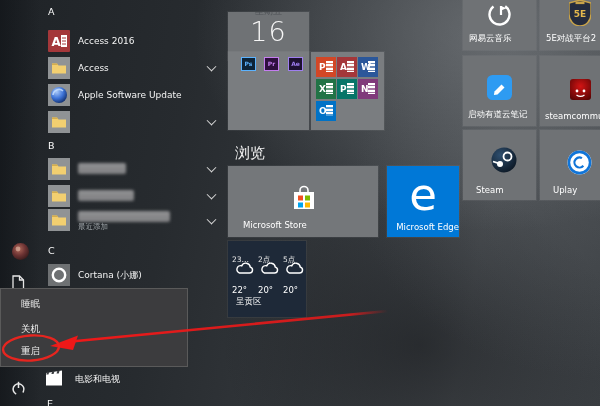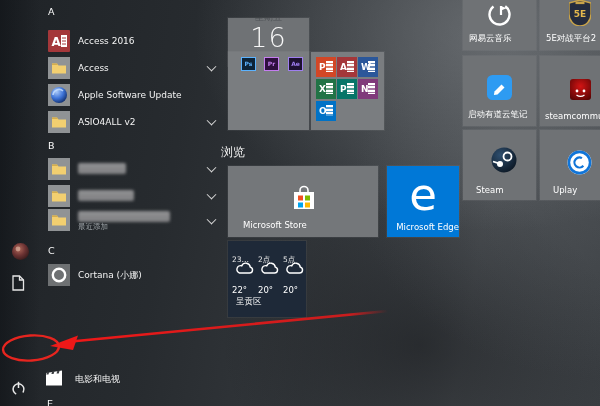--- a/index.html
+++ b/index.html
@@ -133,21 +133,20 @@
     </svg>
     <span class="albl">Apple Software Update</span>
   </div>
 
   <div class="row" style="top:111px">
     <svg class="ibox" width="22" height="22">
       <rect width="22" height="22" fill="#909395"></rect>
         <path d="M4 6.5 h5 l1.5 2 H18 V16.5 H4 Z" fill="#f2cf70"></path>
         <path d="M4 6.5 h5 l1 1.4 H4 Z" fill="#d4ad4e"></path>
     </svg>
-    <span class="albl">ASIO4ALL v2</span>
     <span class="chev"></span>
   </div>
 
   <div class="sec" style="top:140px">B</div>
 
   <div class="row" style="top:158px">
     <svg class="ibox" width="22" height="22">
       <rect width="22" height="22" fill="#909395"></rect>
         <path d="M4 6.5 h5 l1.5 2 H18 V16.5 H4 Z" fill="#f2cf70"></path>
         <path d="M4 6.5 h5 l1 1.4 H4 Z" fill="#d4ad4e"></path>
@@ -195,21 +194,21 @@
           <rect x="8" y="2.2" width="2.2" height="2.8" transform="skewX(-18)"></rect>
           <rect x="13" y="1.8" width="2.2" height="2.8" transform="skewX(-18)"></rect>
         </g>
       <rect x="1" y="6" width="16" height="10.5" fill="#fff"></rect>
     </svg>
     <span class="albl" style="left:39px;line-height:20px">电影和电视</span>
   </div>
 
   <div class="sec" style="top:398px;left:47px">E</div>
 
-  <div class="tile" style="left:228px;top:18px;width:81px;height:48px">
+  <div class="tile" style="left:228px;top:12px;width:81px;height:48px">
     <div class="caltop">星期五</div>
     <div class="calday">16</div>
   </div>
 
 
   <div class="tile gtile" style="left:228px;top:52px;width:81px;height:78px">
     <span class="mini" style="left:13px;top:5px;background:#0d2438;border-color:#5cb3ff;color:#5cb3ff">Ps</span>
     <span class="mini" style="left:36px;top:5px;background:#2e0f3e;border-color:#c47df0;color:#c47df0">Pr</span>
     <span class="mini" style="left:60px;top:5px;background:#1d1130;border-color:#9f7ff0;color:#9f7ff0">Ae</span>
   </div>
@@ -238,21 +237,21 @@
     <div class="otile" style="left:47px;top:27px;background:#80397b">
         <span class="olt">N</span>
         <span class="odoc"></span>
       </div>
     <div class="otile" style="left:5px;top:49px;background:#0072c6">
         <span class="olt">O</span>
         <span class="odoc"></span>
       </div>
   </div>
 
-  <div class="abs" style="left:221px;top:144px;font-size:12px">浏览</div>
+  <div class="abs" style="left:235px;top:144px;font-size:15px">浏览</div>
 
   <div class="tile" style="left:228px;top:166px;width:150px;height:71px;background:#74777a">
     <svg class="abs" style="left:64px;top:17px" width="24" height="30">
       <path d="M8 10 V7.5 a4 4 0 0 1 8 0 V10" fill="none" stroke="#fff" stroke-width="1.6"></path>
       <rect x="2" y="9" width="20" height="17" fill="#fff"></rect>
       <rect x="6" y="12.5" width="5" height="5" fill="#f25022"></rect>
         <rect x="13" y="12.5" width="5" height="5" fill="#7fba00"></rect>
       <rect x="6" y="19.5" width="5" height="5" fill="#00a4ef"></rect>
         <rect x="13" y="19.5" width="5" height="5" fill="#ffb900"></rect>
     </svg>
@@ -331,20 +330,25 @@
 
   <div class="tile" style="left:540px;top:130px;width:73px;height:70px">
     <svg class="abs" style="left:27px;top:20px" width="25" height="25">
       <circle cx="12.5" cy="12.5" r="12" fill="#fff"></circle>
       <circle cx="12.5" cy="12.5" r="10.6" fill="none" stroke="#1175d8" stroke-width="2.6"></circle>
       <circle cx="12.5" cy="12.5" r="5" fill="none" stroke="#1175d8" stroke-width="2.2" stroke-dasharray="22 10" transform="rotate(40 12.5 12.5)"></circle>
     </svg>
     <span class="tlabel" style="left:13px">Uplay</span>
   </div>
 
+  <div class="pmenu">
+    <div class="pitem" style="top:9px">睡眠</div>
+    <div class="pitem" style="top:34px">关机</div>
+    <div class="pitem" style="top:56px">重启</div>
+  </div>
 
   <svg class="annot">
     <line x1="388" y1="311" x2="66" y2="342" stroke="url(#gArr)" stroke-width="2.6"></line>
     <polygon points="50,346 78,335.5 73,350" fill="#ee1818"></polygon>
     <ellipse cx="31" cy="348" rx="28" ry="12.5" fill="none" stroke="#e6251f" stroke-width="2.4" transform="rotate(-4 31 348)"></ellipse>
   </svg>
 
 </div>
 
 </body></html>

